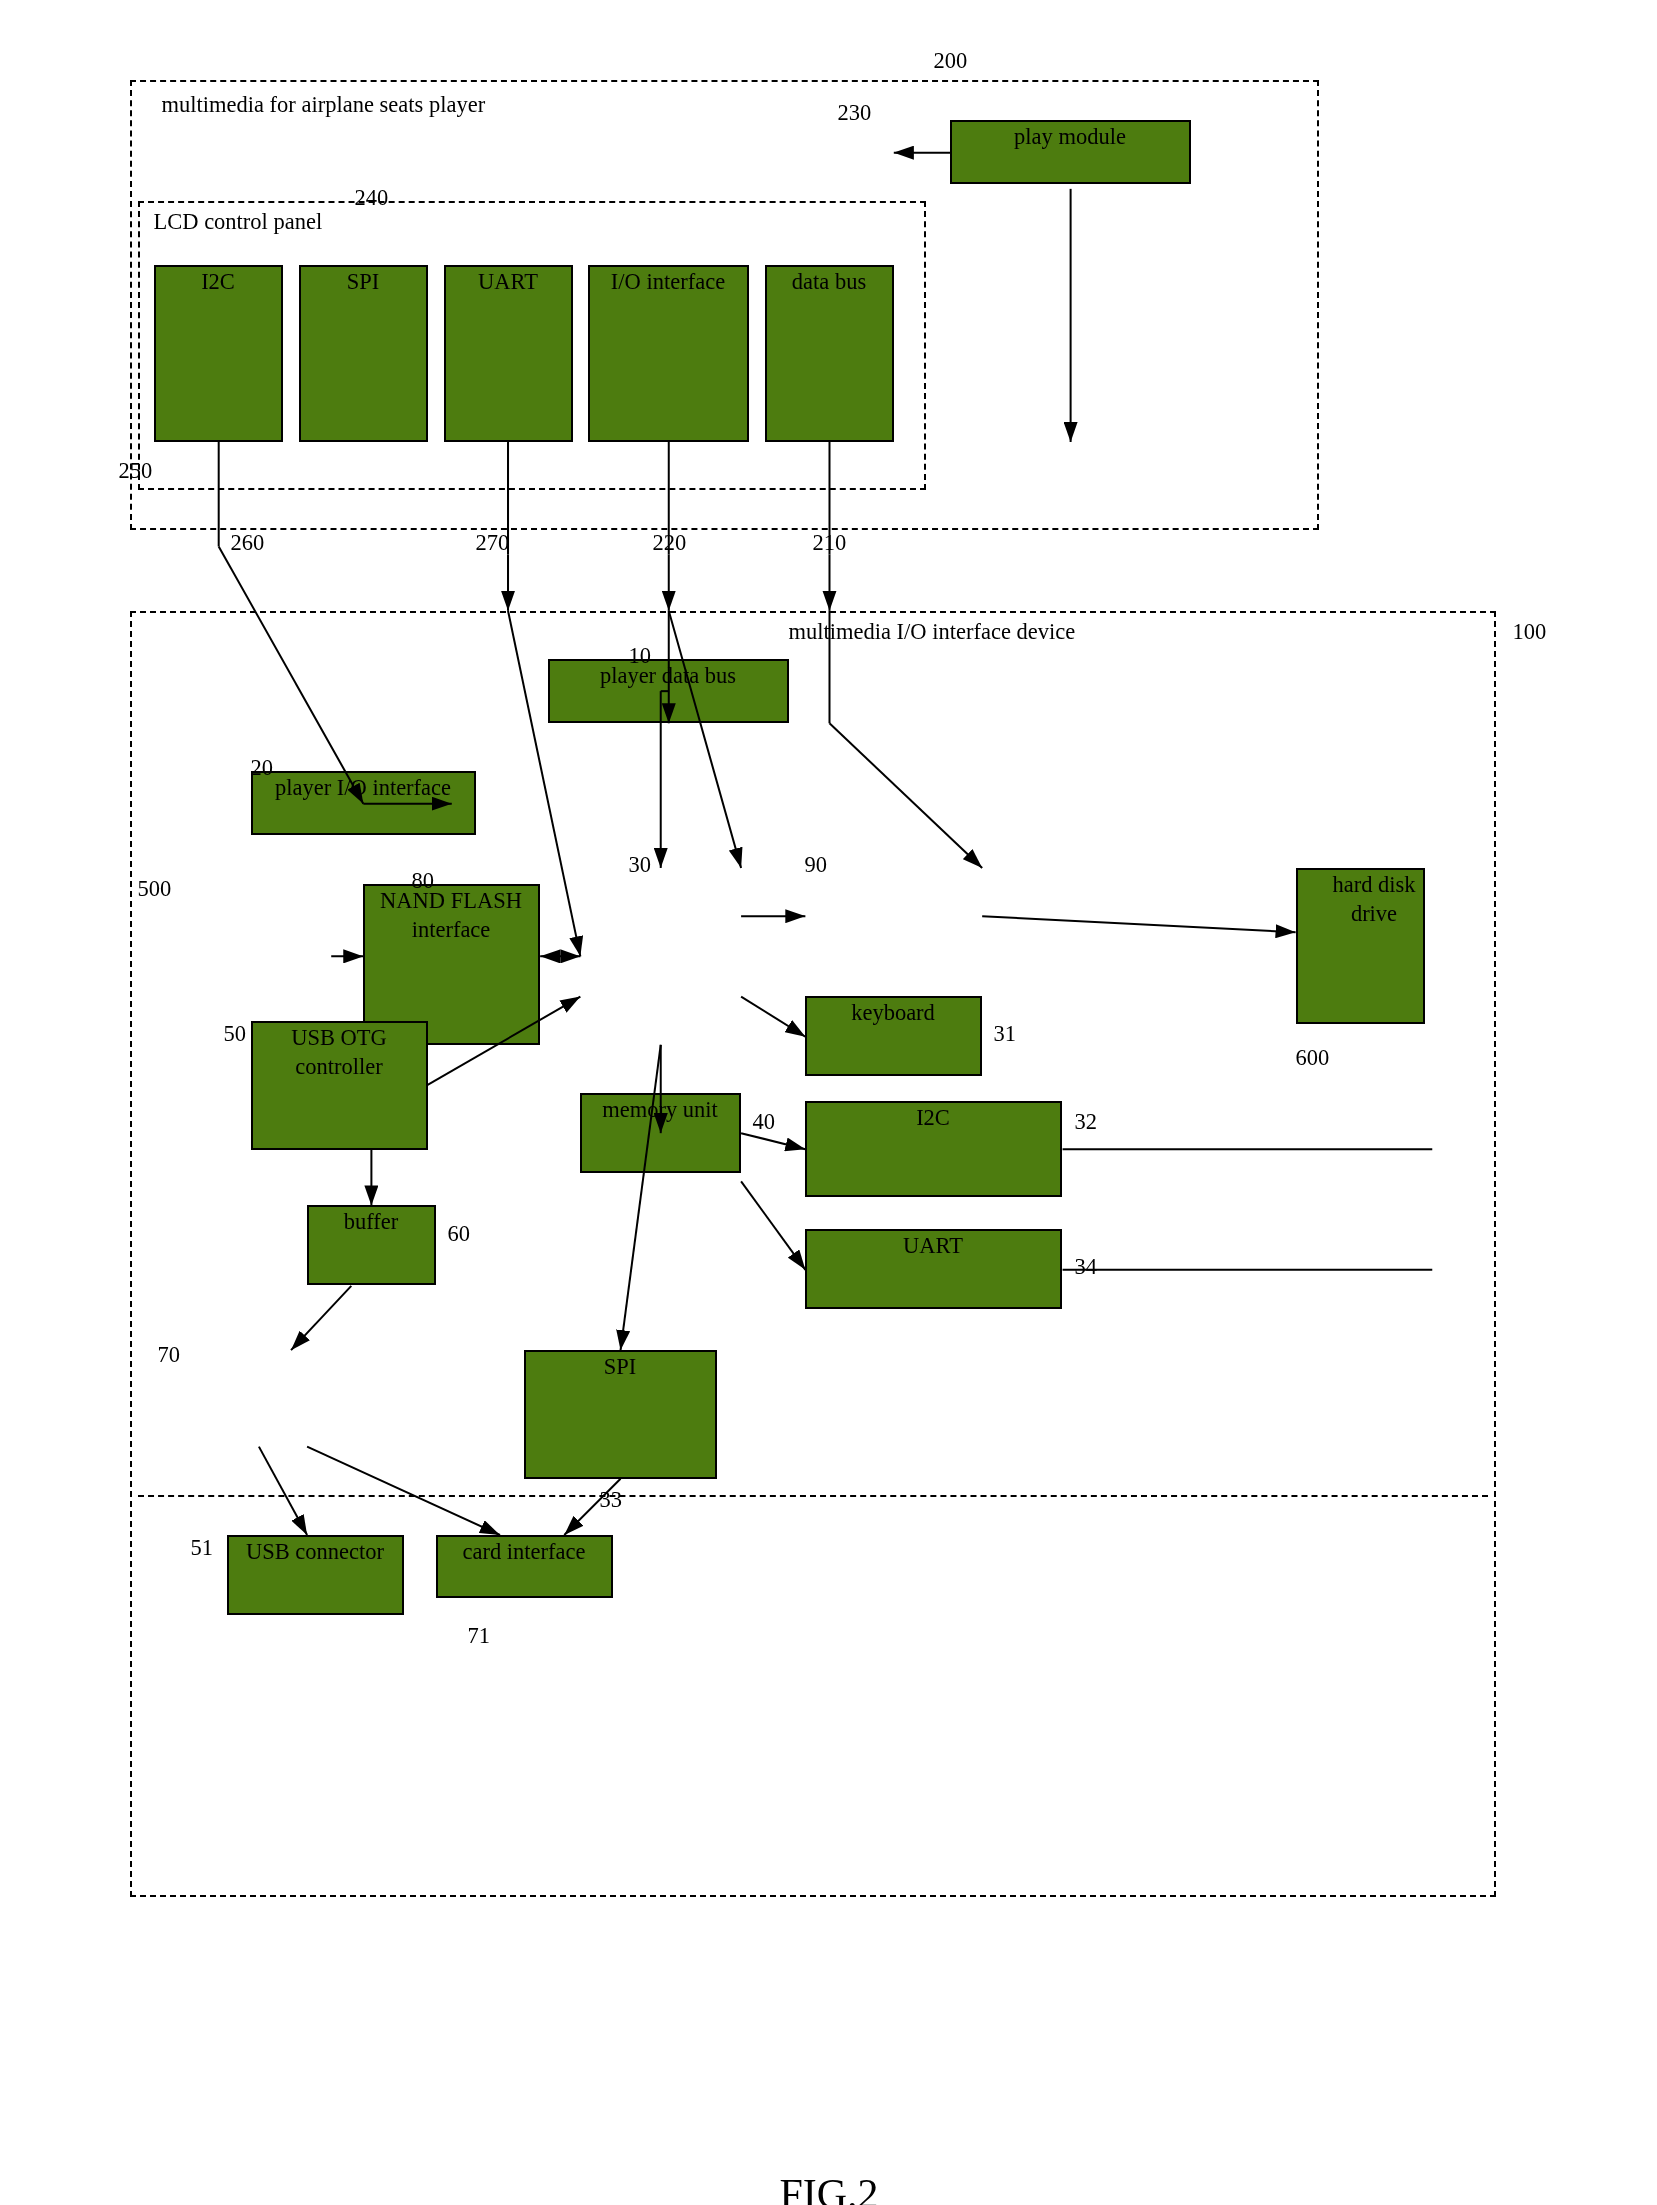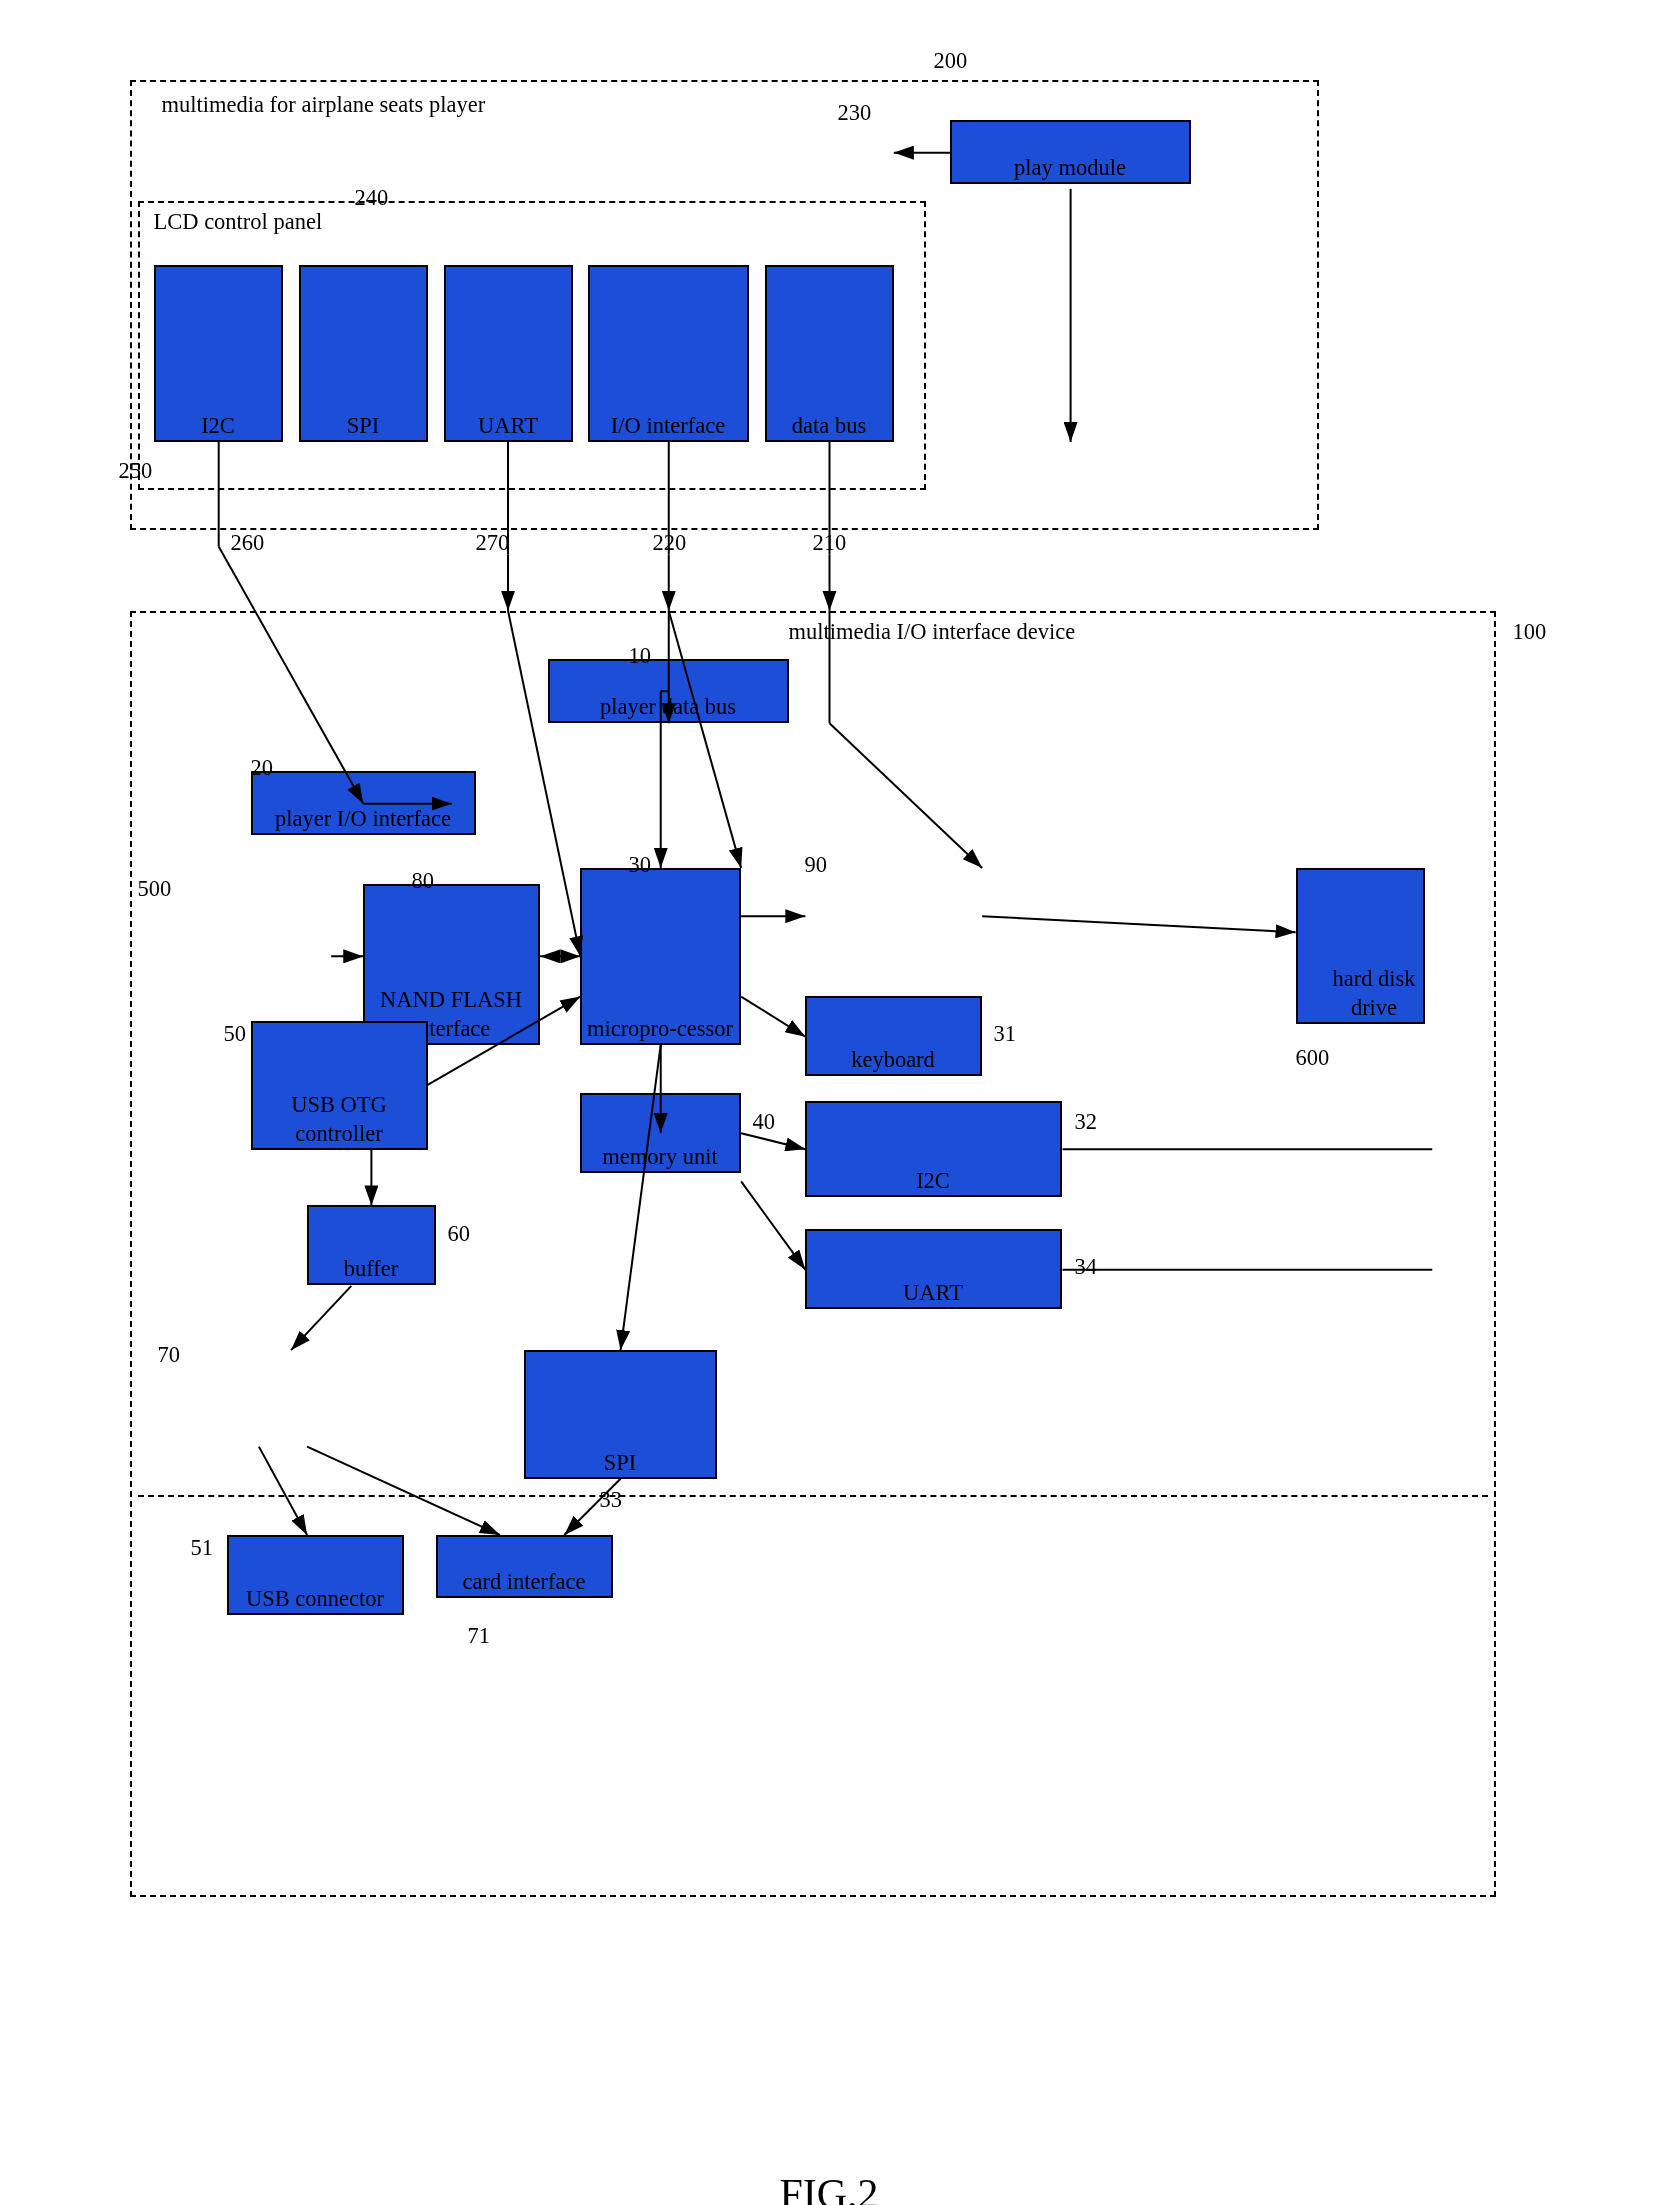--- a/index.html
+++ b/index.html
@@ -22,23 +22,23 @@
     
     .label {
       font-size: 22.5px;
       position: absolute;
     }
 
     
     .box {
       position: absolute;
       border: 2.4px solid #000;
-      background: #1d4ed8;
+      background: #4d7c0f;
       display: flex;
-      align-items: flex-end;
+      align-items: flex-start;
       justify-content: center;
       text-align: center;
       font-size: 22.5px;
       line-height: 1.3;
     }
 
     .dashed-box {
       position: absolute;
       border: 2.4px dashed #000;
       background: transparent;
@@ -113,23 +113,20 @@
   </div>
   <span class="label" style="left:185px; top:723px;">20</span>
 
   <span class="label" style="left:72px; top:844px;">500</span>
 
   <div class="box" style="left:297px; top:852px; width:177px; height:161px;">
     <span>NAND FLASH interface</span>
   </div>
   <span class="label" style="left:346px; top:836px;">80</span>
 
-  <div class="box" style="left:514px; top:836px; width:161px; height:177px;">
-    <span>micropro-cessor</span>
-  </div>
   <span class="label" style="left:563px; top:820px;">30</span>
 
   <span class="label" style="left:739px; top:820px;">90</span>
 
   <div class="box" style="left:1230px; top:836px; width:129px; height:156px;padding-left:28px;">
     <span>hard disk drive</span>
   </div>
   <span class="label" style="left:1230px; top:1013px;">600</span>
 
   <div class="box" style="left:739px; top:964px; width:177px; height:80px;">

